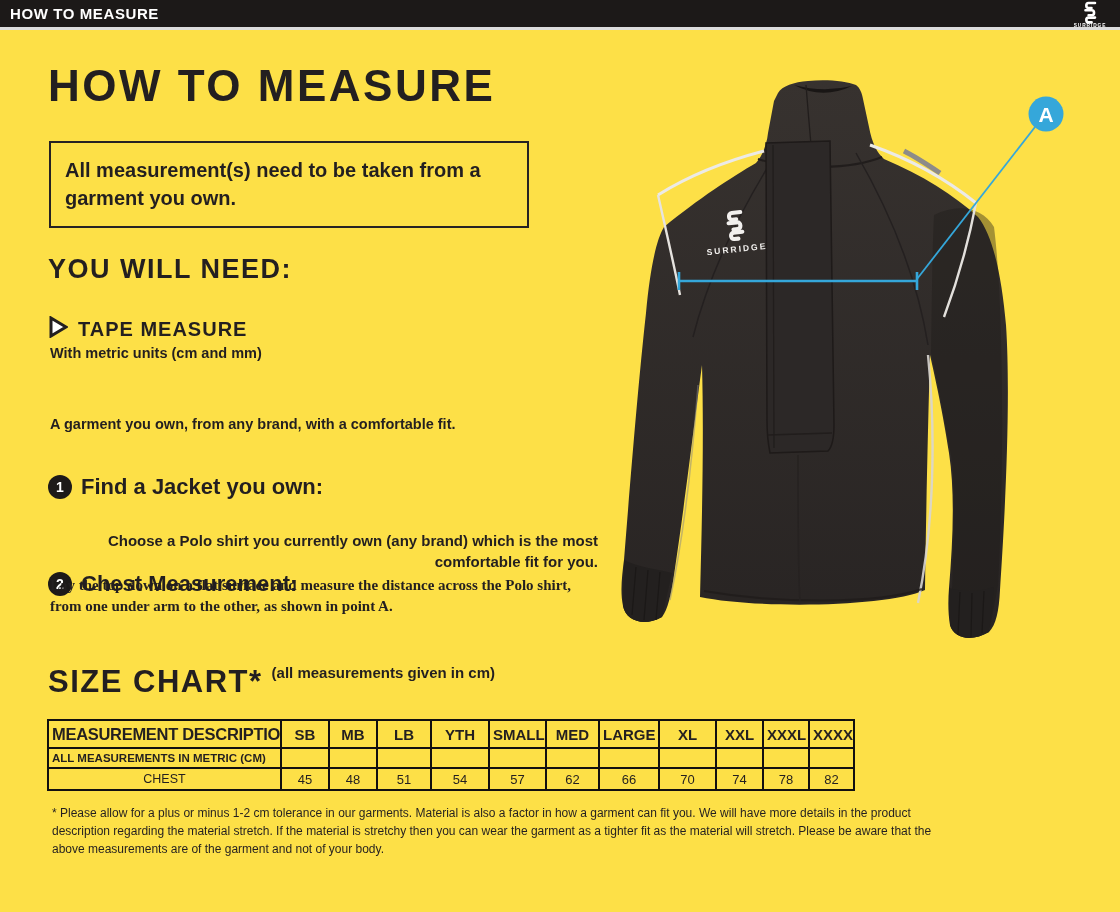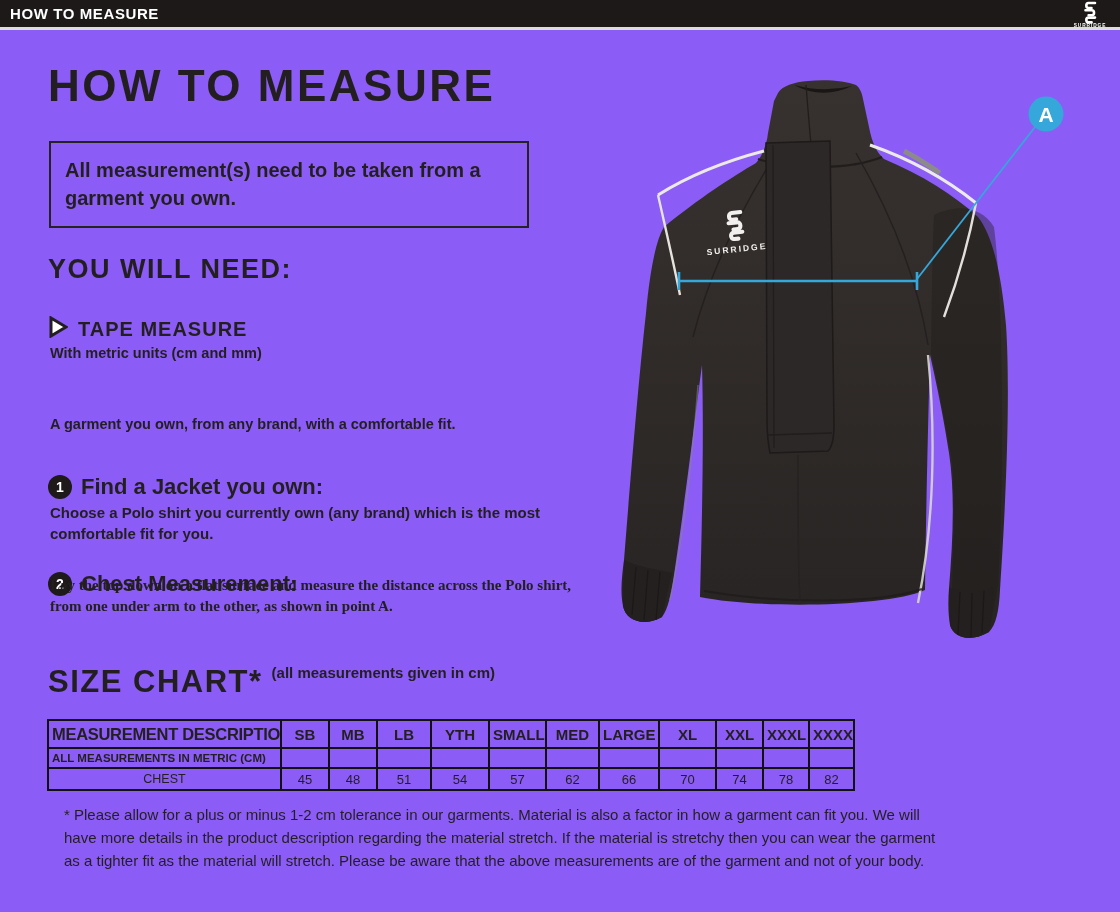--- a/index.html
+++ b/index.html
@@ -1,18 +1,18 @@
 <!DOCTYPE html>
 <html><head>
 <meta charset="utf-8">
 <style>
   :root{ --ink:#231f20; --accent:#35a7da; }
   html,body{ margin:0; padding:0; background:#fff; }
   body{ font-family:"Liberation Sans", sans-serif; color:var(--ink); }
-  .page{ position:relative; width:1120px; height:912px; background:#8b5cf6; overflow:hidden; }
+  .page{ position:relative; width:1120px; height:912px; background:#fde047; overflow:hidden; }
 
   
   .top-bar{ position:absolute; left:0; top:0; width:1120px; height:27px; background:#1c1918;
             border-bottom:3px solid #dcdcdc; display:flex; align-items:center; }
   .top-bar-title{ color:#fff; font-size:15px; font-weight:bold; letter-spacing:.6px; margin-left:10px; }
   .top-bar-logo{ position:absolute; right:10px; top:1px; }
 
   
   .main-heading{ position:absolute; left:48px; top:64px; font-size:44px; font-weight:800;
                  letter-spacing:2.5px; line-height:1; }
@@ -27,38 +27,38 @@
   .need-item-desc{ position:absolute; left:50px; font-size:14.5px; font-weight:bold; }
   .ni1t{ top:316px; } .ni1d{ top:345px; }
   .ni2t{ top:388px; } .ni2d{ top:416px; }
   .tri-icon{ display:inline-block; }
 
   .step-title{ position:absolute; left:48px; display:flex; align-items:center; gap:9px;
                font-size:22px; font-weight:800; }
   .step-num{ width:24px; height:24px; border-radius:50%; background:#1d1a19; color:#fff;
              display:inline-flex; align-items:center; justify-content:center; font-size:14px; font-weight:bold; }
   .step-desc{ position:absolute; left:50px; width:548px; font-size:15px; font-weight:bold; line-height:1.42; }
-  .st1{ top:474px; } .sd1{ top:502px; }
+  .st1{ top:474px; } .sd1{ top:530px;text-align:right; }
   .st2{ top:571px; } .sd2{ top:575px;font-family:Liberation Serif, serif; }
 
   .size-chart-heading{ position:absolute; left:48px; top:664px; display:flex; align-items:flex-start; gap:9px; }
   .size-chart-heading .big{ font-size:31px; font-weight:800; letter-spacing:1.5px; }
   .size-chart-heading .small{ font-size:15px; font-weight:bold; }
 
   
   .size-table-wrap{ position:absolute; left:47px; top:719px; }
   table.size-table{ border-collapse:collapse; table-layout:fixed; width:806px; }
   .size-table th, .size-table td{ border:2px solid #121010; padding:0 3px; overflow:hidden; white-space:nowrap; }
   .size-table thead th{ height:26px; font-size:15px; font-weight:bold; text-align:center; }
   .size-table thead th.desc-col{ font-size:16.5px; letter-spacing:-.3px; }
   .size-table tr.metric-row td{ height:18px; font-size:11.5px; font-weight:bold; text-align:left; }
   .size-table tr.data-row td{ height:20px; font-size:13px; font-weight:normal; text-align:center; }
   .size-table tr.data-row td.row-label{ font-size:12.5px; text-align:center; }
 
-  .footnote{ position:absolute; left:64px; top:804px; width:884px; font-size:15px; line-height:1.52; }
+  .footnote{ position:absolute; left:52px; top:804px; width:884px; font-size:12px; line-height:1.52; }
 
   
   .figure{ position:absolute; left:598px; top:55px; width:522px; height:625px; }
 </style>
 </head>
 <body>
 
 <div class="page">
 
   <div class="top-bar">

